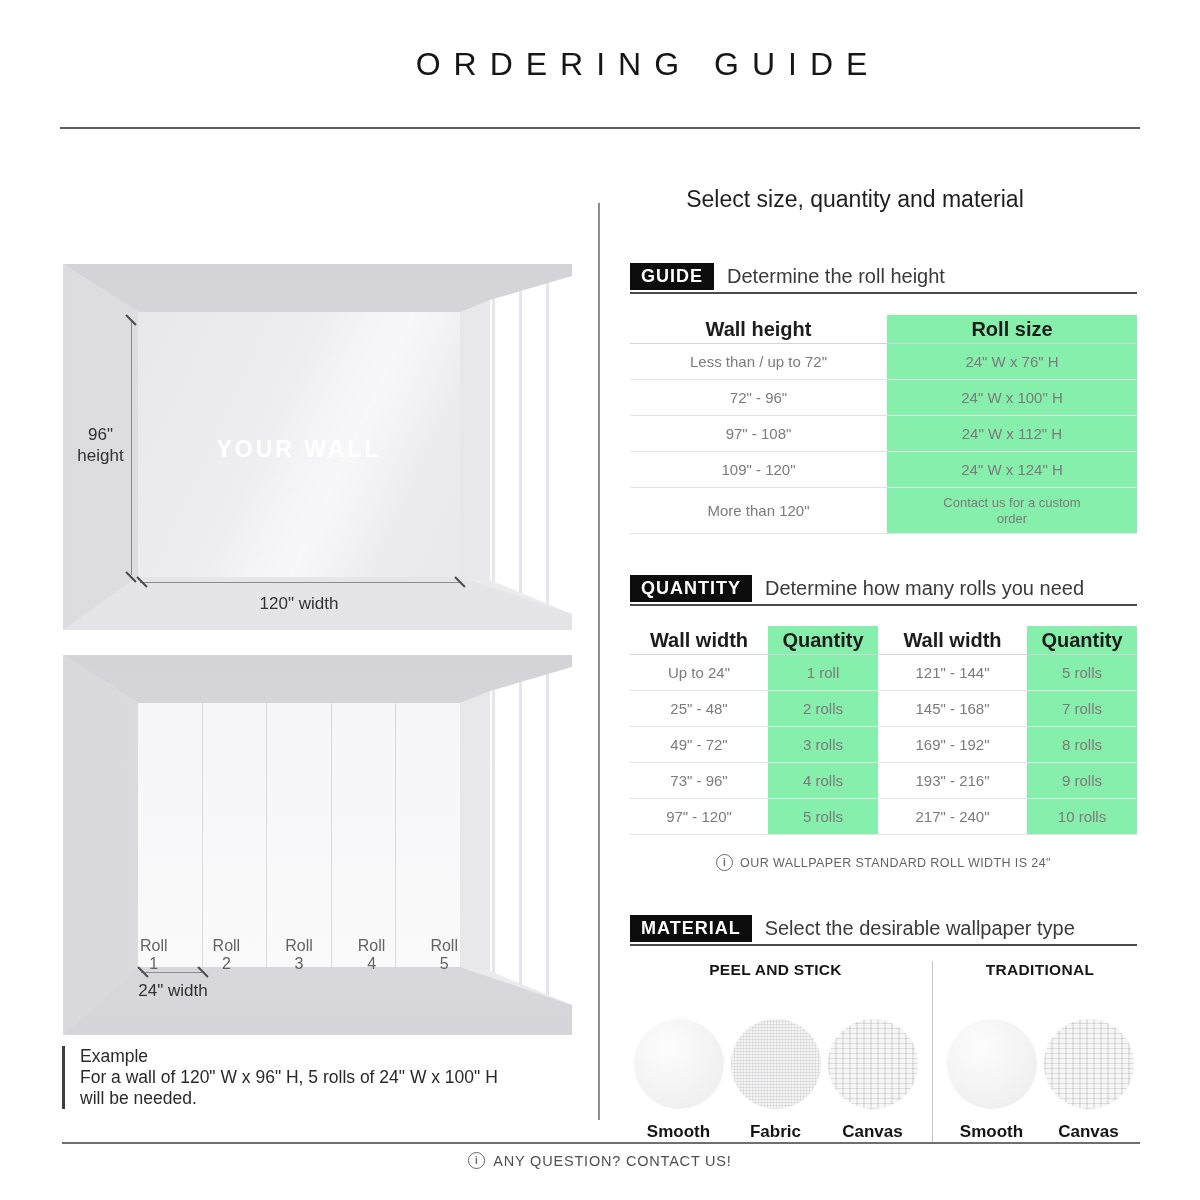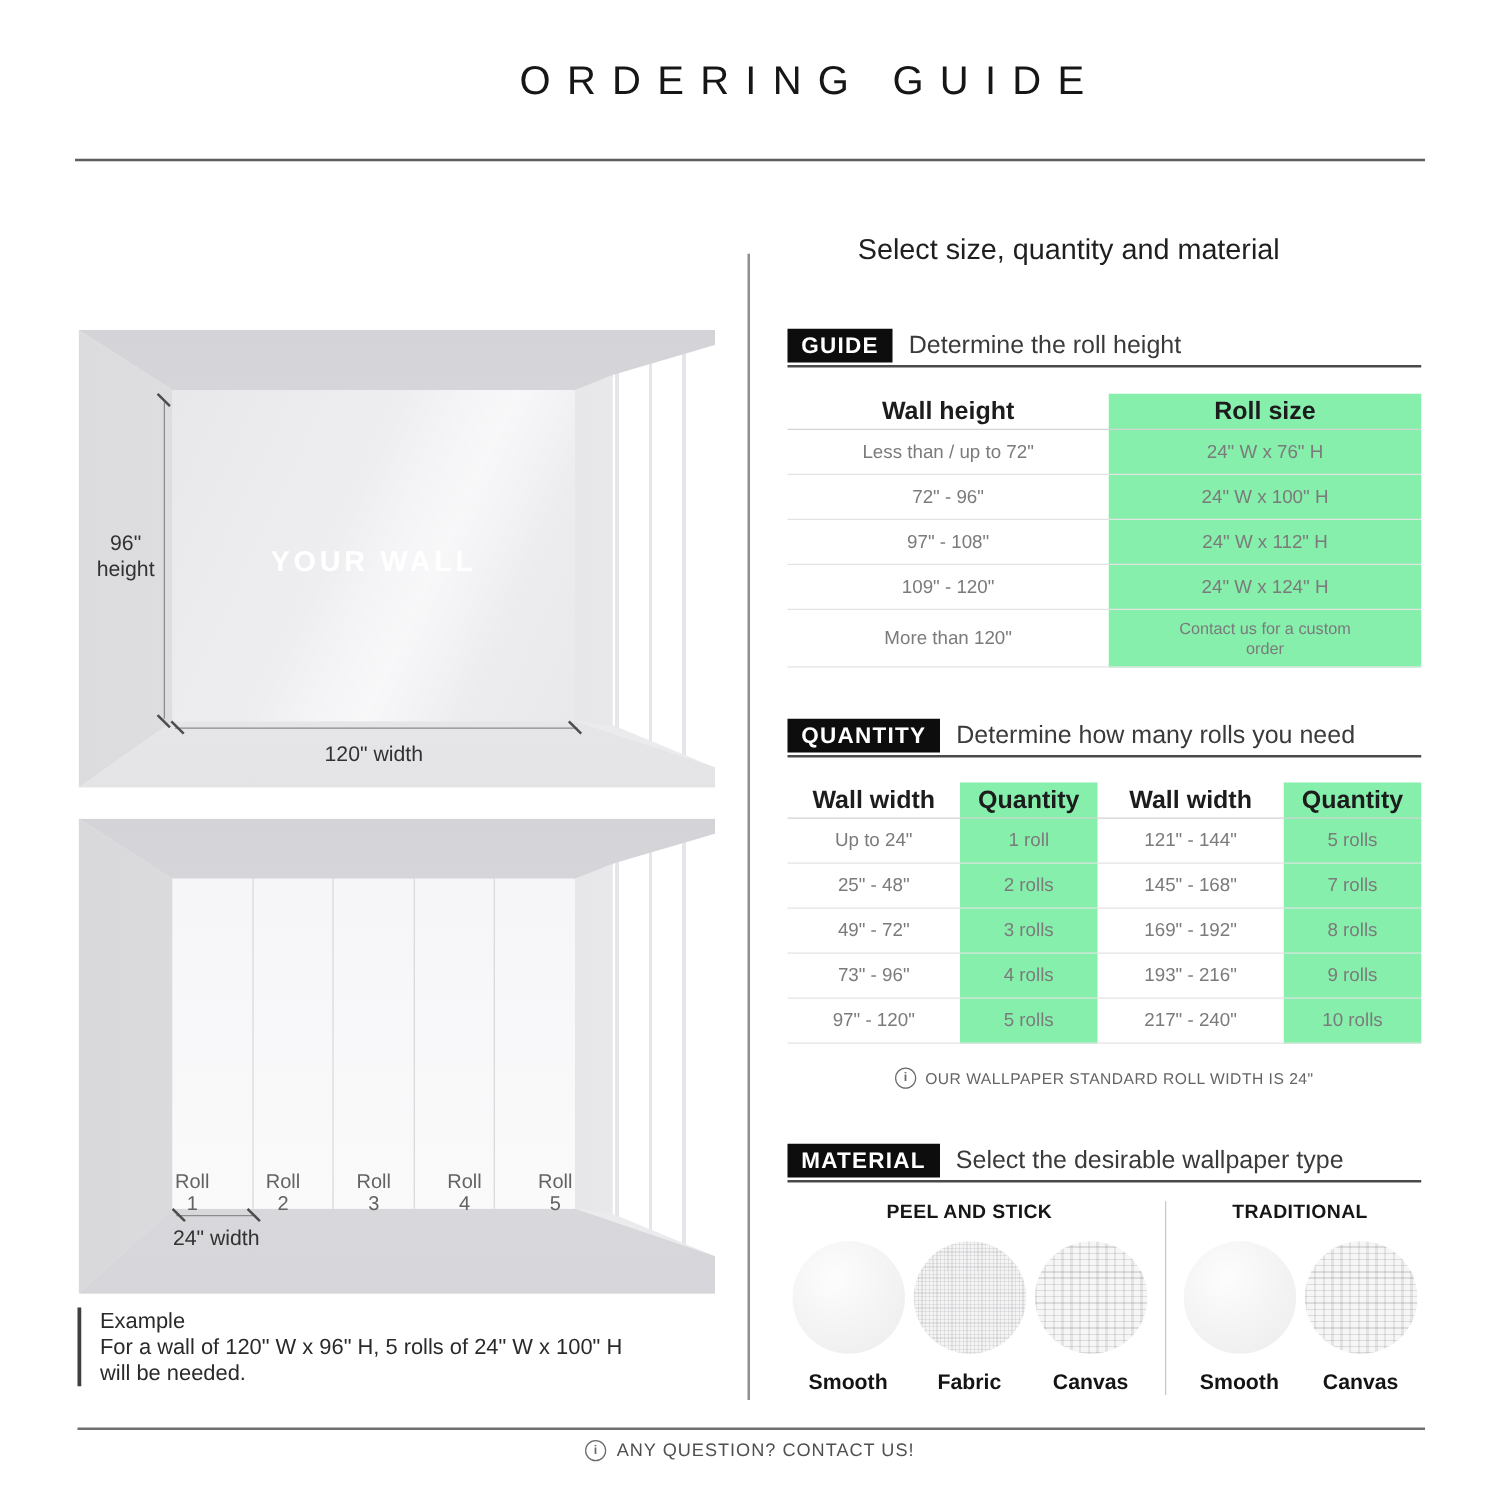--- a/index.html
+++ b/index.html
@@ -94,21 +94,21 @@
   .cell.hdr{font-weight:700;font-size:20px;color:#1c1c1c;min-height:28px;border-bottom:1px solid #d4d4d4;}
   .cell.shade{background:#86efac;}
   .cell.two-line{font-size:13px;line-height:16px;padding:5px 45px;box-sizing:border-box;min-height:46px;}
 
   .note{margin-top:19px;display:flex;justify-content:center;align-items:center;gap:7px;
     font-size:12.5px;letter-spacing:.4px;color:#646464;}
   .info-icon{width:15px;height:15px;border:1.2px solid #6a6a6a;border-radius:50%;flex:none;
     display:flex;align-items:center;justify-content:center;font-size:10px;color:#6a6a6a;font-weight:600;}
 
   .mat-body{display:flex;justify-content:space-between;margin-top:15px;}
-  .mat-group{display:flex;flex-direction:column;}
+  .mat-group{display:flex;flex-direction:column;gap:26px;}
   .mat-name{text-align:center;font-weight:700;font-size:15.5px;letter-spacing:.3px;
     color:#161616;margin-bottom:14px;}
   .mat-swatches{display:flex;justify-content:center;}
   .swatch{width:97px;display:flex;flex-direction:column;align-items:center;}
   .circle{width:90px;height:90px;border-radius:50%;}
   .tex-smooth{background:radial-gradient(circle at 38% 32%,#fdfdfd 0%,#f3f3f4 55%,#ececee 100%);}
   .tex-fabric{background-color:#f4f4f5;background-image:
     repeating-linear-gradient(0deg,rgba(120,120,125,.14) 0 1px,transparent 1px 3px),
     repeating-linear-gradient(90deg,rgba(120,120,125,.14) 0 1px,transparent 1px 3px);}
   .tex-canvas{background-color:#f6f6f7;background-image:

